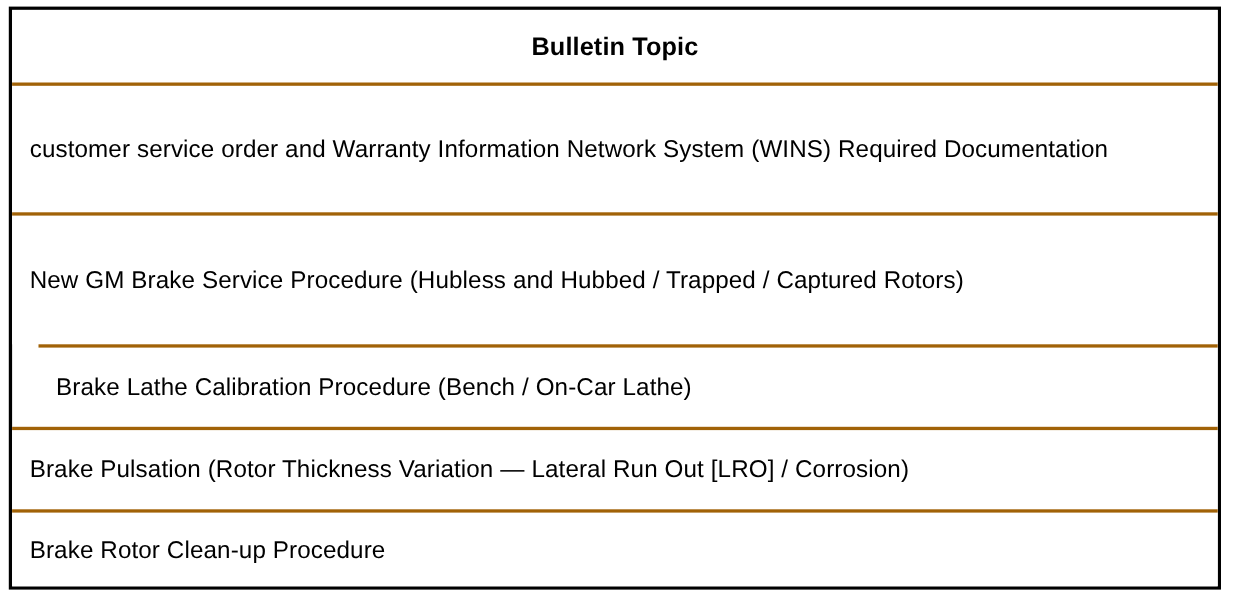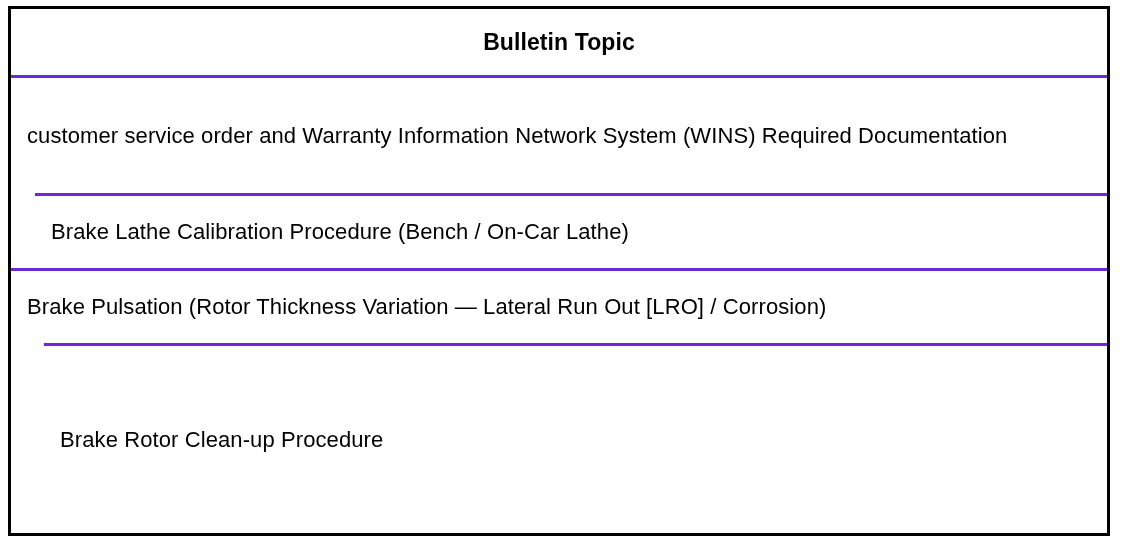--- a/index.html
+++ b/index.html
@@ -33,38 +33,38 @@
     height: 530px;
     box-sizing: border-box;
     border: 3px solid #000000;
     background: #ffffff;
     display: flex;
     flex-direction: column;
   }
 
   .table-row {
     box-sizing: border-box;
-    border-top: 3px solid #6d28d9;
+    border-top: 3px solid #a16207;
     background: #ffffff;
     display: flex;
     align-items: center;
     overflow: hidden;
   }
 
   .table-row.header-row {
     border-top: none;
   }
 
   
   .row-h-header   { height: 66px; }
   .row-h-tall     { height: 118px; }
   .row-h-tall2    { height: 120px; }
   .row-h-short    { height: 75px; margin-left: 24px; }
   .row-h-short2   { height: 75px; justify-content: center; }
-  .row-h-last     { flex: 1 1 auto; margin-left: 33px; }
+  .row-h-last     { flex: 1 1 auto; }
 
   .cell-text {
     display: block;
     font-size: 22px;
     line-height: 44px;
     letter-spacing: 0.1px;
     white-space: pre-wrap;
   }
 
   .header-cell {
@@ -98,20 +98,25 @@
         <span class="cell-text">Bulletin Topic</span>
       </div>
     </div>
 
     <div class="table-row row-h-tall">
       <div class="topic-cell">
         <span class="cell-text">customer service order and Warranty Information Network System (WINS) Required Documentation</span>
       </div>
     </div>
 
+    <div class="table-row row-h-tall2">
+      <div class="topic-cell">
+        <span class="cell-text">New GM Brake Service Procedure (Hubless and Hubbed / Trapped / Captured Rotors)</span>
+      </div>
+    </div>
 
     <div class="table-row row-h-short">
       <div class="topic-cell">
         <span class="cell-text">Brake Lathe Calibration Procedure (Bench / On-Car Lathe)</span>
       </div>
     </div>
 
     <div class="table-row row-h-short2">
       <div class="topic-cell">
         <span class="cell-text">Brake Pulsation (Rotor Thickness Variation — Lateral Run Out [LRO] / Corrosion)</span>

